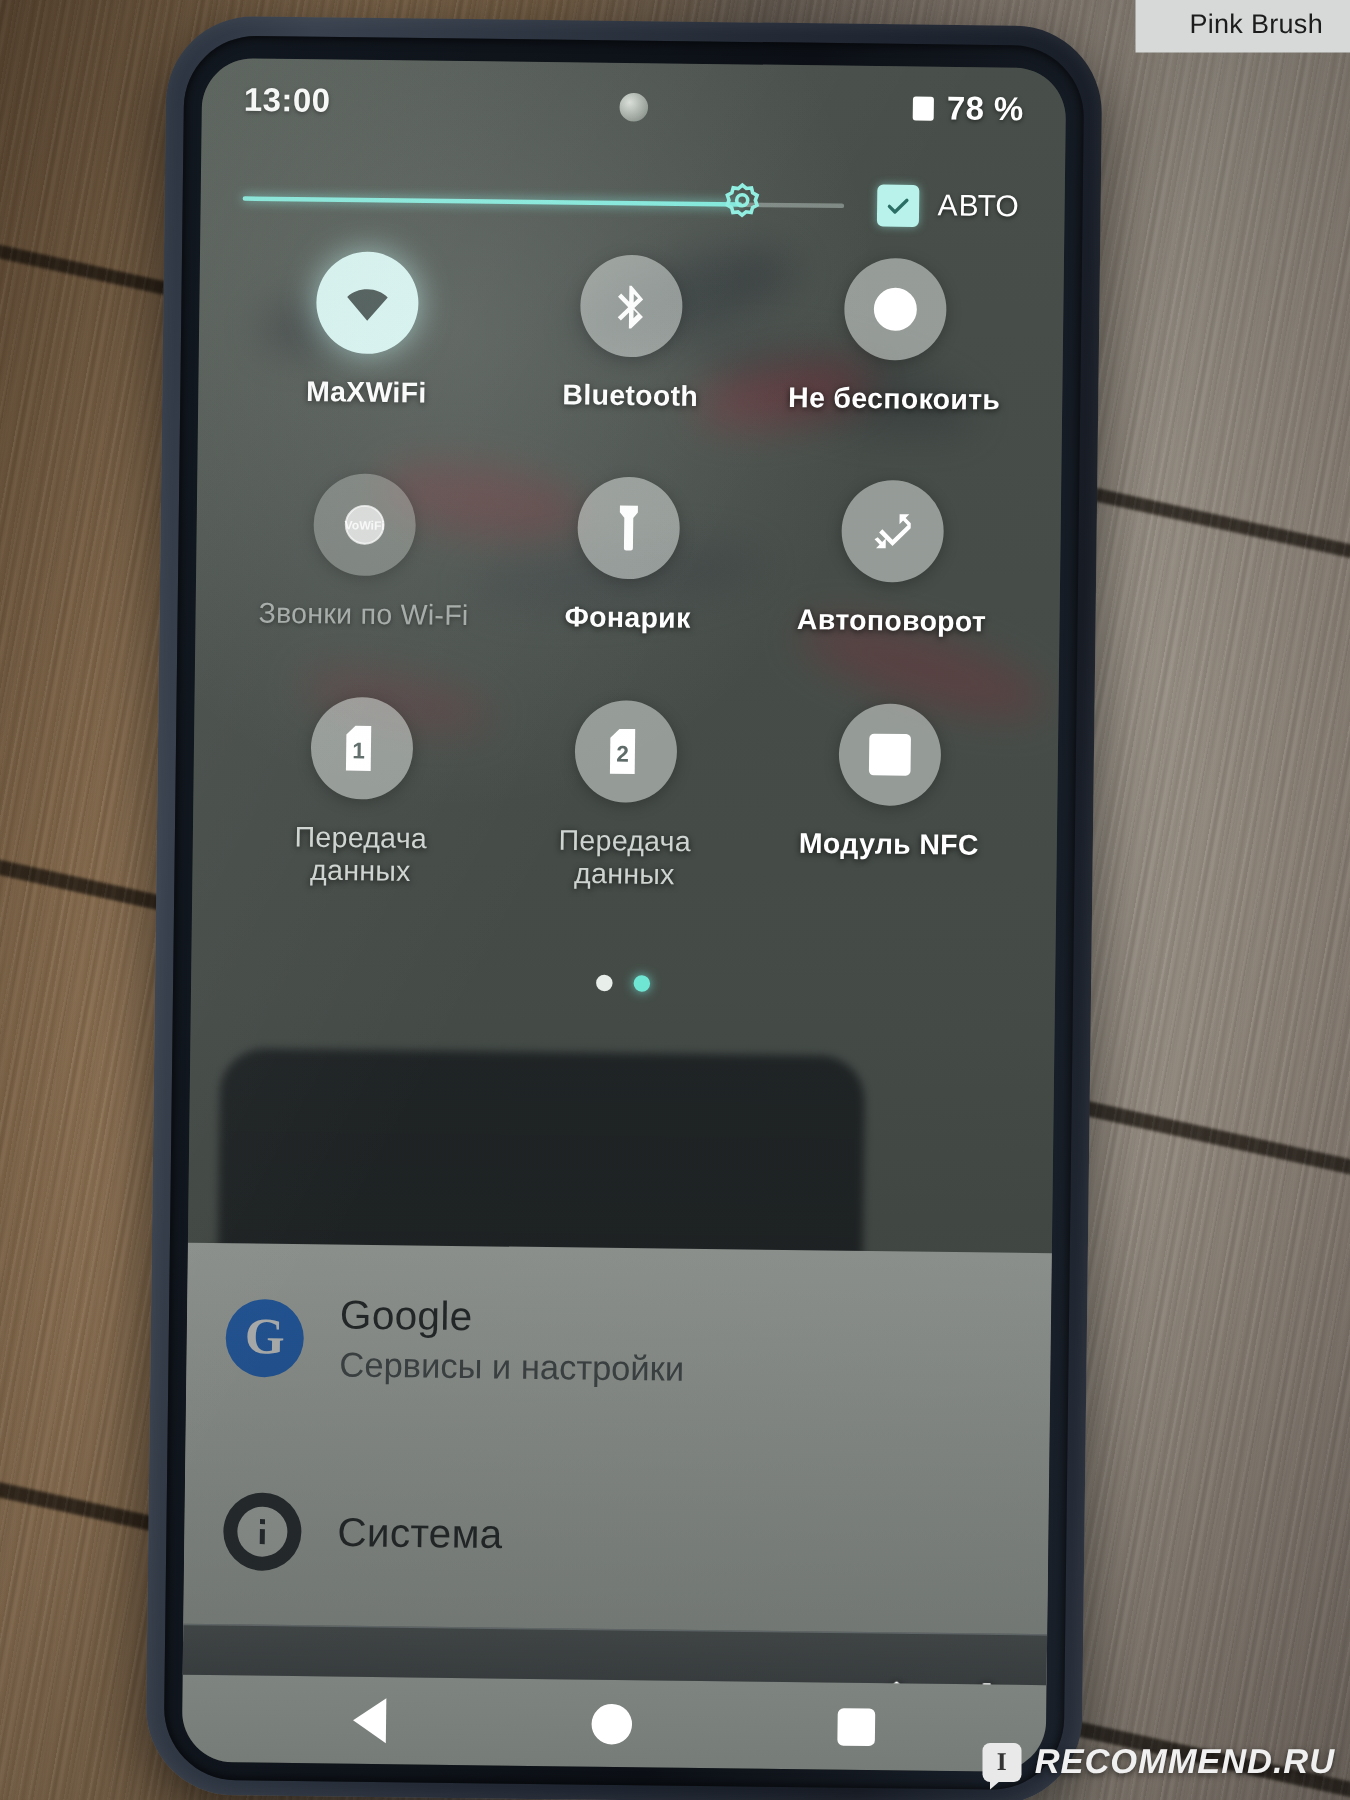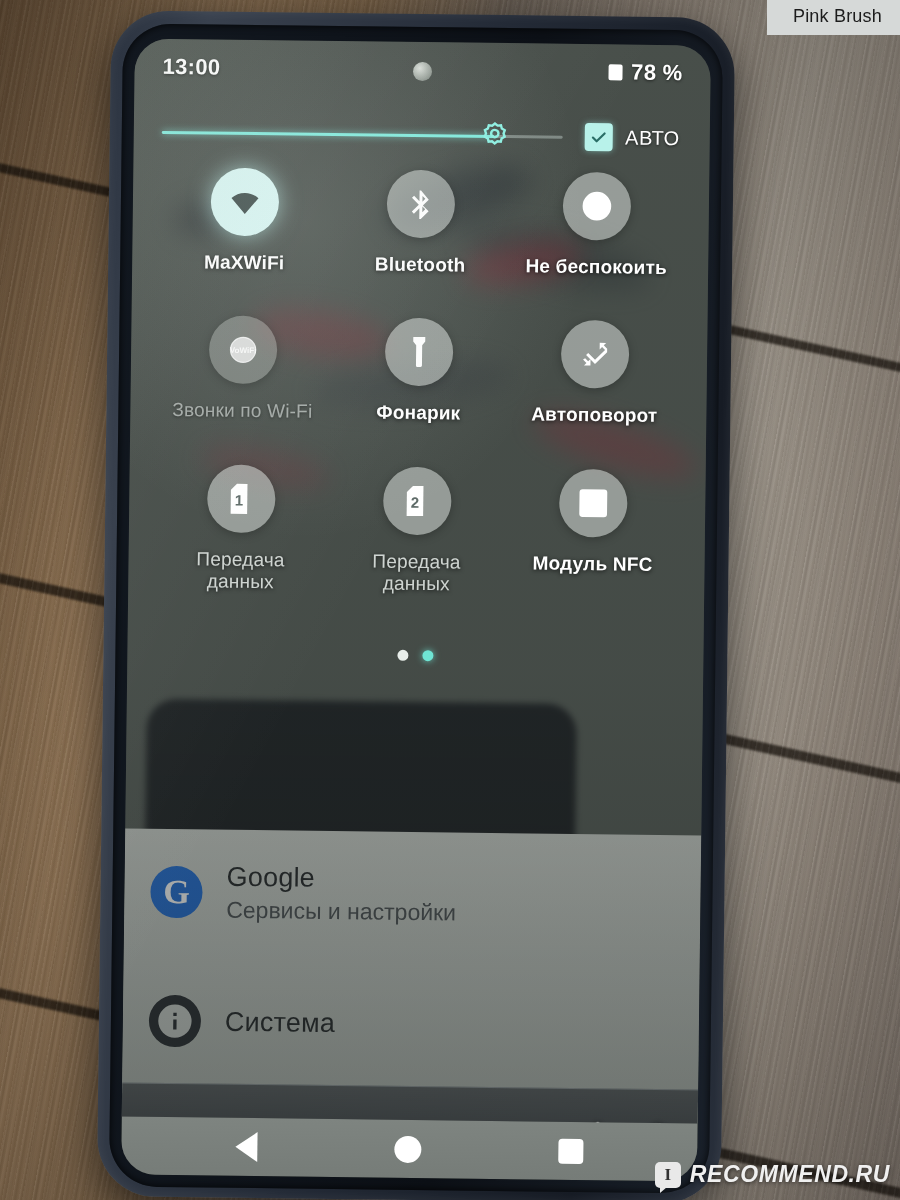--- a/index.html
+++ b/index.html
@@ -222,21 +222,21 @@
     display: flex; align-items: center; justify-content: space-around; padding: 0 46px;
   }
   .nav-back { width: 0; height: 0; border-top: 15px solid transparent; border-bottom: 15px solid transparent; border-right: 22px solid #fff; }
   .nav-home { width: 27px; height: 27px; border-radius: 50%; background: #fff; }
   .nav-recents { width: 25px; height: 25px; border-radius: 4px; background: #fff; }
 
   
   .wm-top {
     position: absolute; right: 0; top: 0; z-index: 60;
     background: #d6d9d8; color: #1c1c1c; font-size: 18px;
-    padding: 6px 18px 8px 26px; letter-spacing: .2px; margin-left: 24px;
+    padding: 6px 18px 8px 36px; letter-spacing: .2px; margin-left: 24px;
   }
   .wm-bottom {
     position: absolute; right: 10px; bottom: 12px; z-index: 60;
     display: flex; align-items: center; gap: 9px;
   }
   .wm-logo {
     width: 26px; height: 26px; border-radius: 5px; background: #e9e9e9;
     color: #333; font-weight: bold; font-size: 17px; font-family: "Liberation Serif", serif;
     display: flex; align-items: center; justify-content: center; position: relative;
   }

